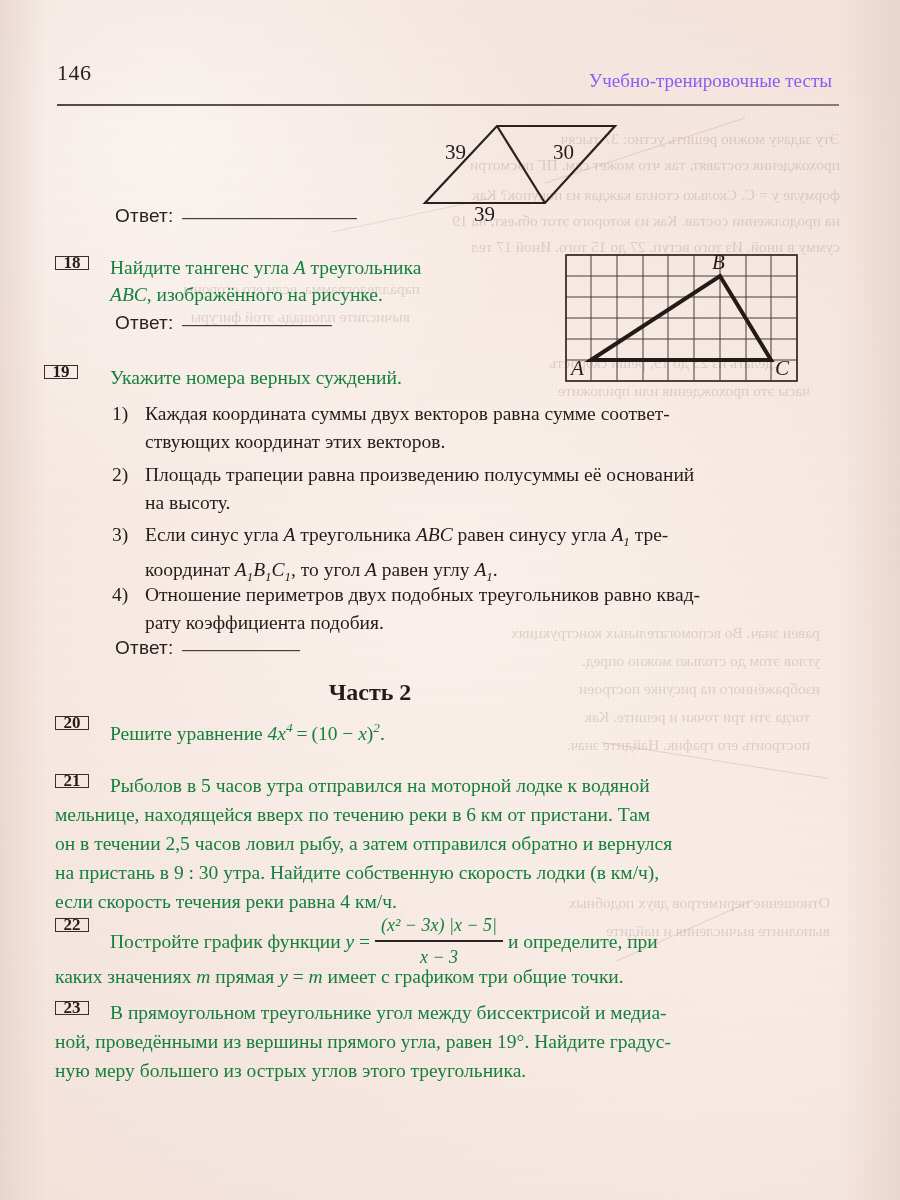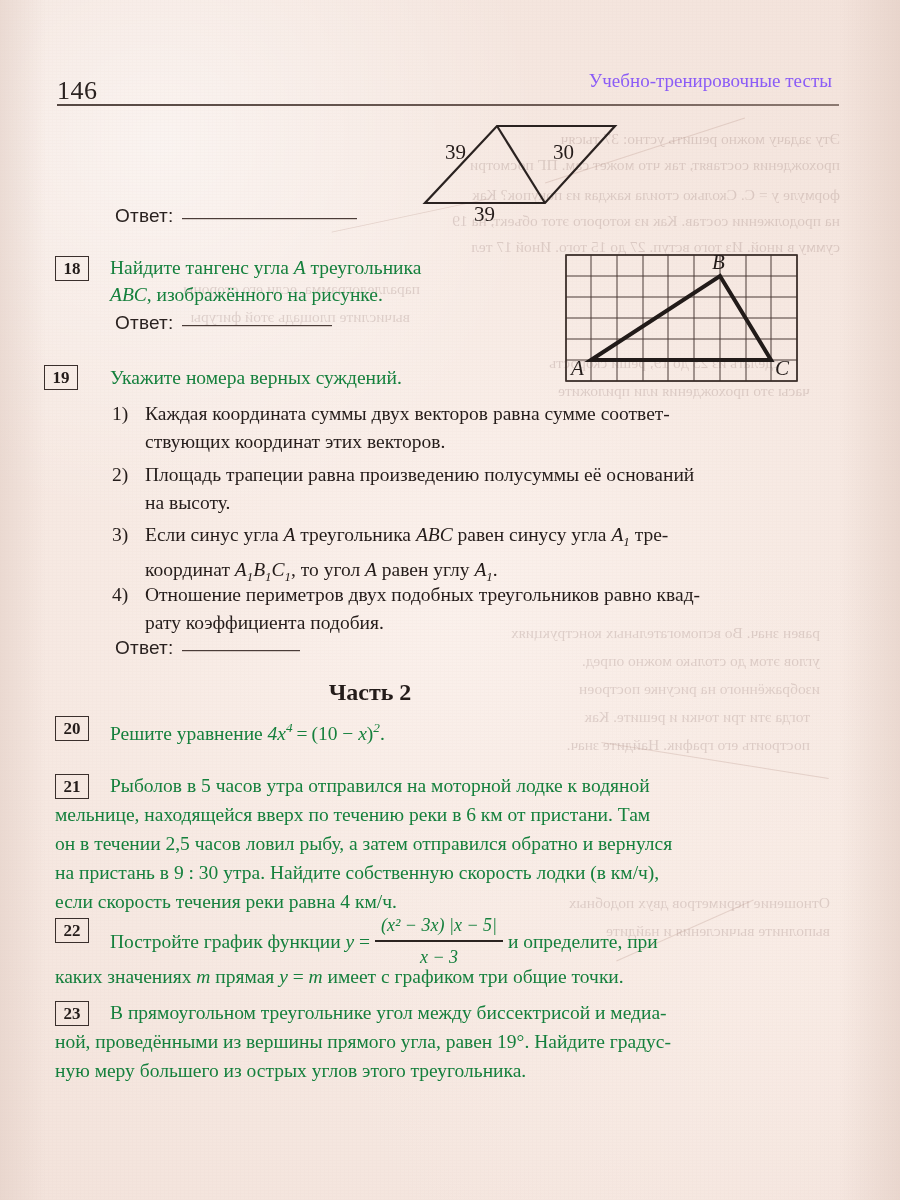--- a/index.html
+++ b/index.html
@@ -47,34 +47,34 @@
     font-family:"Liberation Serif", serif;
     font-size:15.5px; line-height:26px;
     filter:blur(.45px);
   }
   #bleed .bl { position:absolute; white-space:nowrap; }
 
   
   #content { position:absolute; inset:0; }
 
   .hdr-num {
-    position:absolute; left:57px; top:76px;
-    font-size:26px; letter-spacing:.5px; color:#2a2220;
+    position:absolute; left:57px; top:60px;
+    font-size:22px; letter-spacing:.5px; color:#2a2220;
   }
   .hdr-title {
     position:absolute; right:68px; top:70px;
     font-size:19px; color:#8b5cf6;
   }
   .hdr-rule {
     position:absolute; left:57px; top:104px; width:782px; height:2px;
     background:linear-gradient(90deg,#554843,#6d5b54 60%,#8c7a72);
   }
 
   .qbox {
-    position:absolute; width:34px; height:25px;
+    position:absolute; width:34px; height:14px;
     border:1.6px solid #3a2f2c;
     font-family:"Liberation Serif", serif;
     font-weight:bold; font-size:17px;
     display:flex; align-items:center; justify-content:center;
     color:#241c1a;
   }
 
   .ptext { position:absolute; font-size:19.5px; line-height:27px; color:#15803d; }
   .answer-row { position:absolute; display:flex; align-items:baseline; }
   .answer-label {

